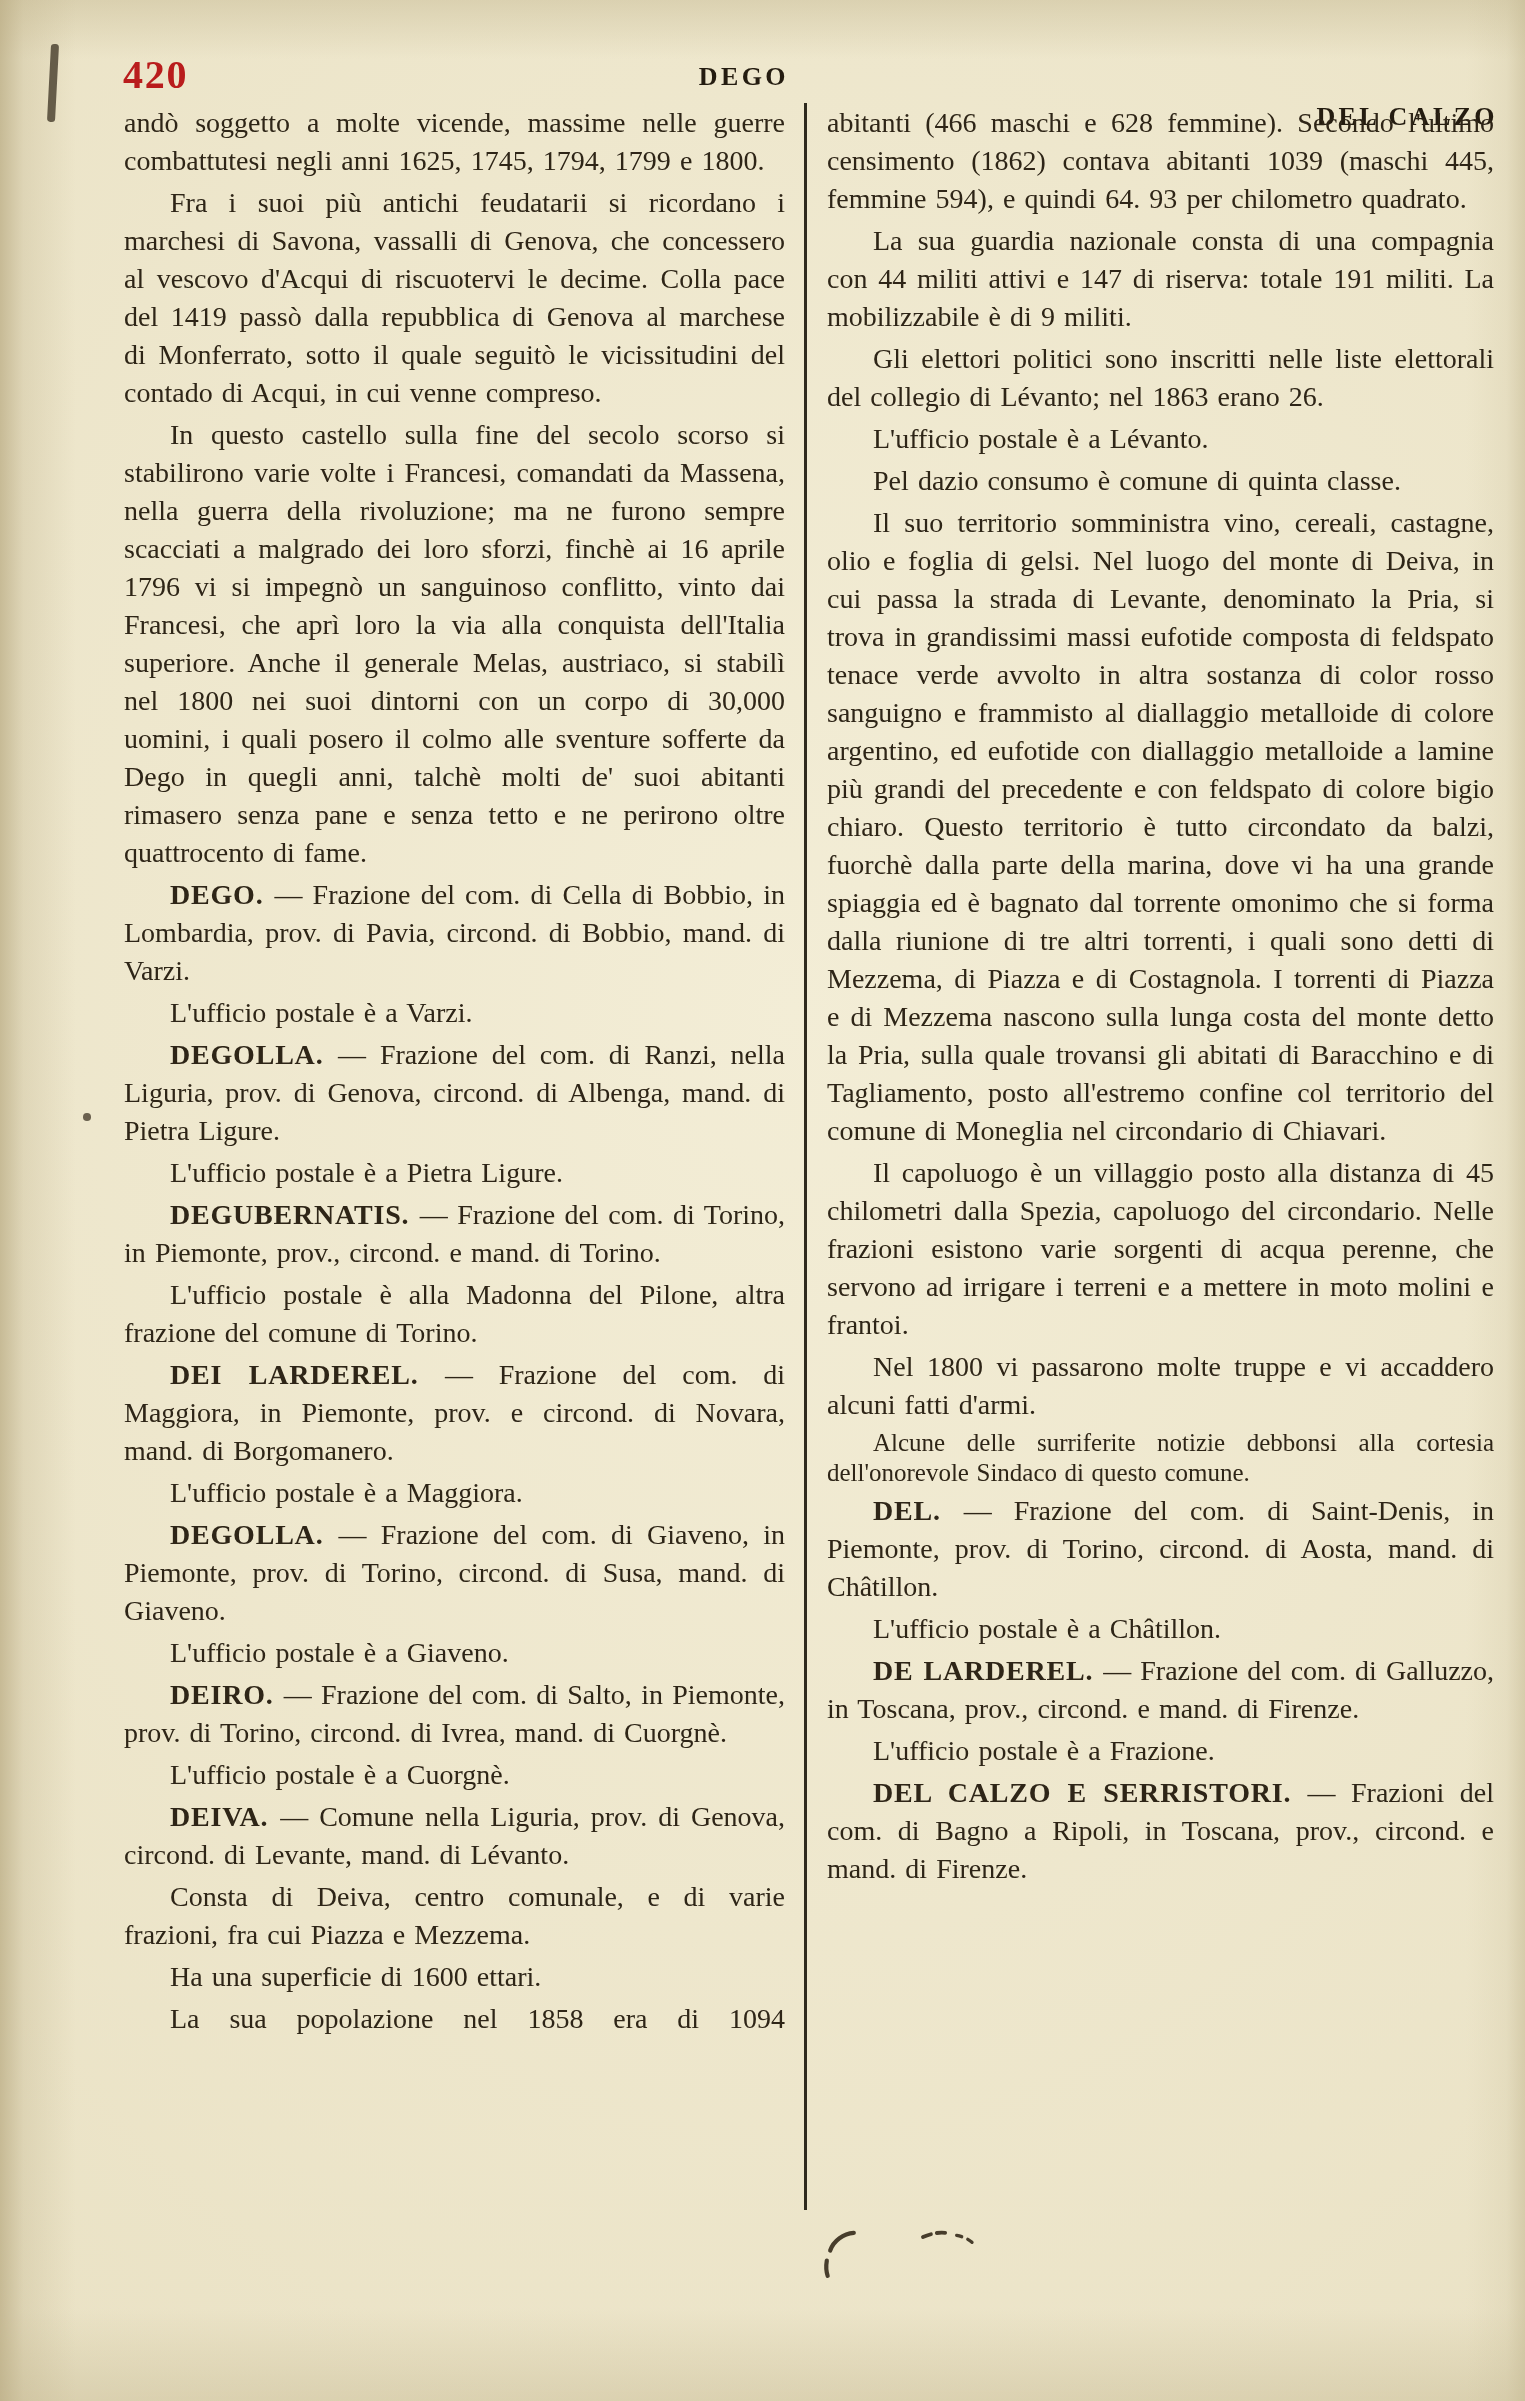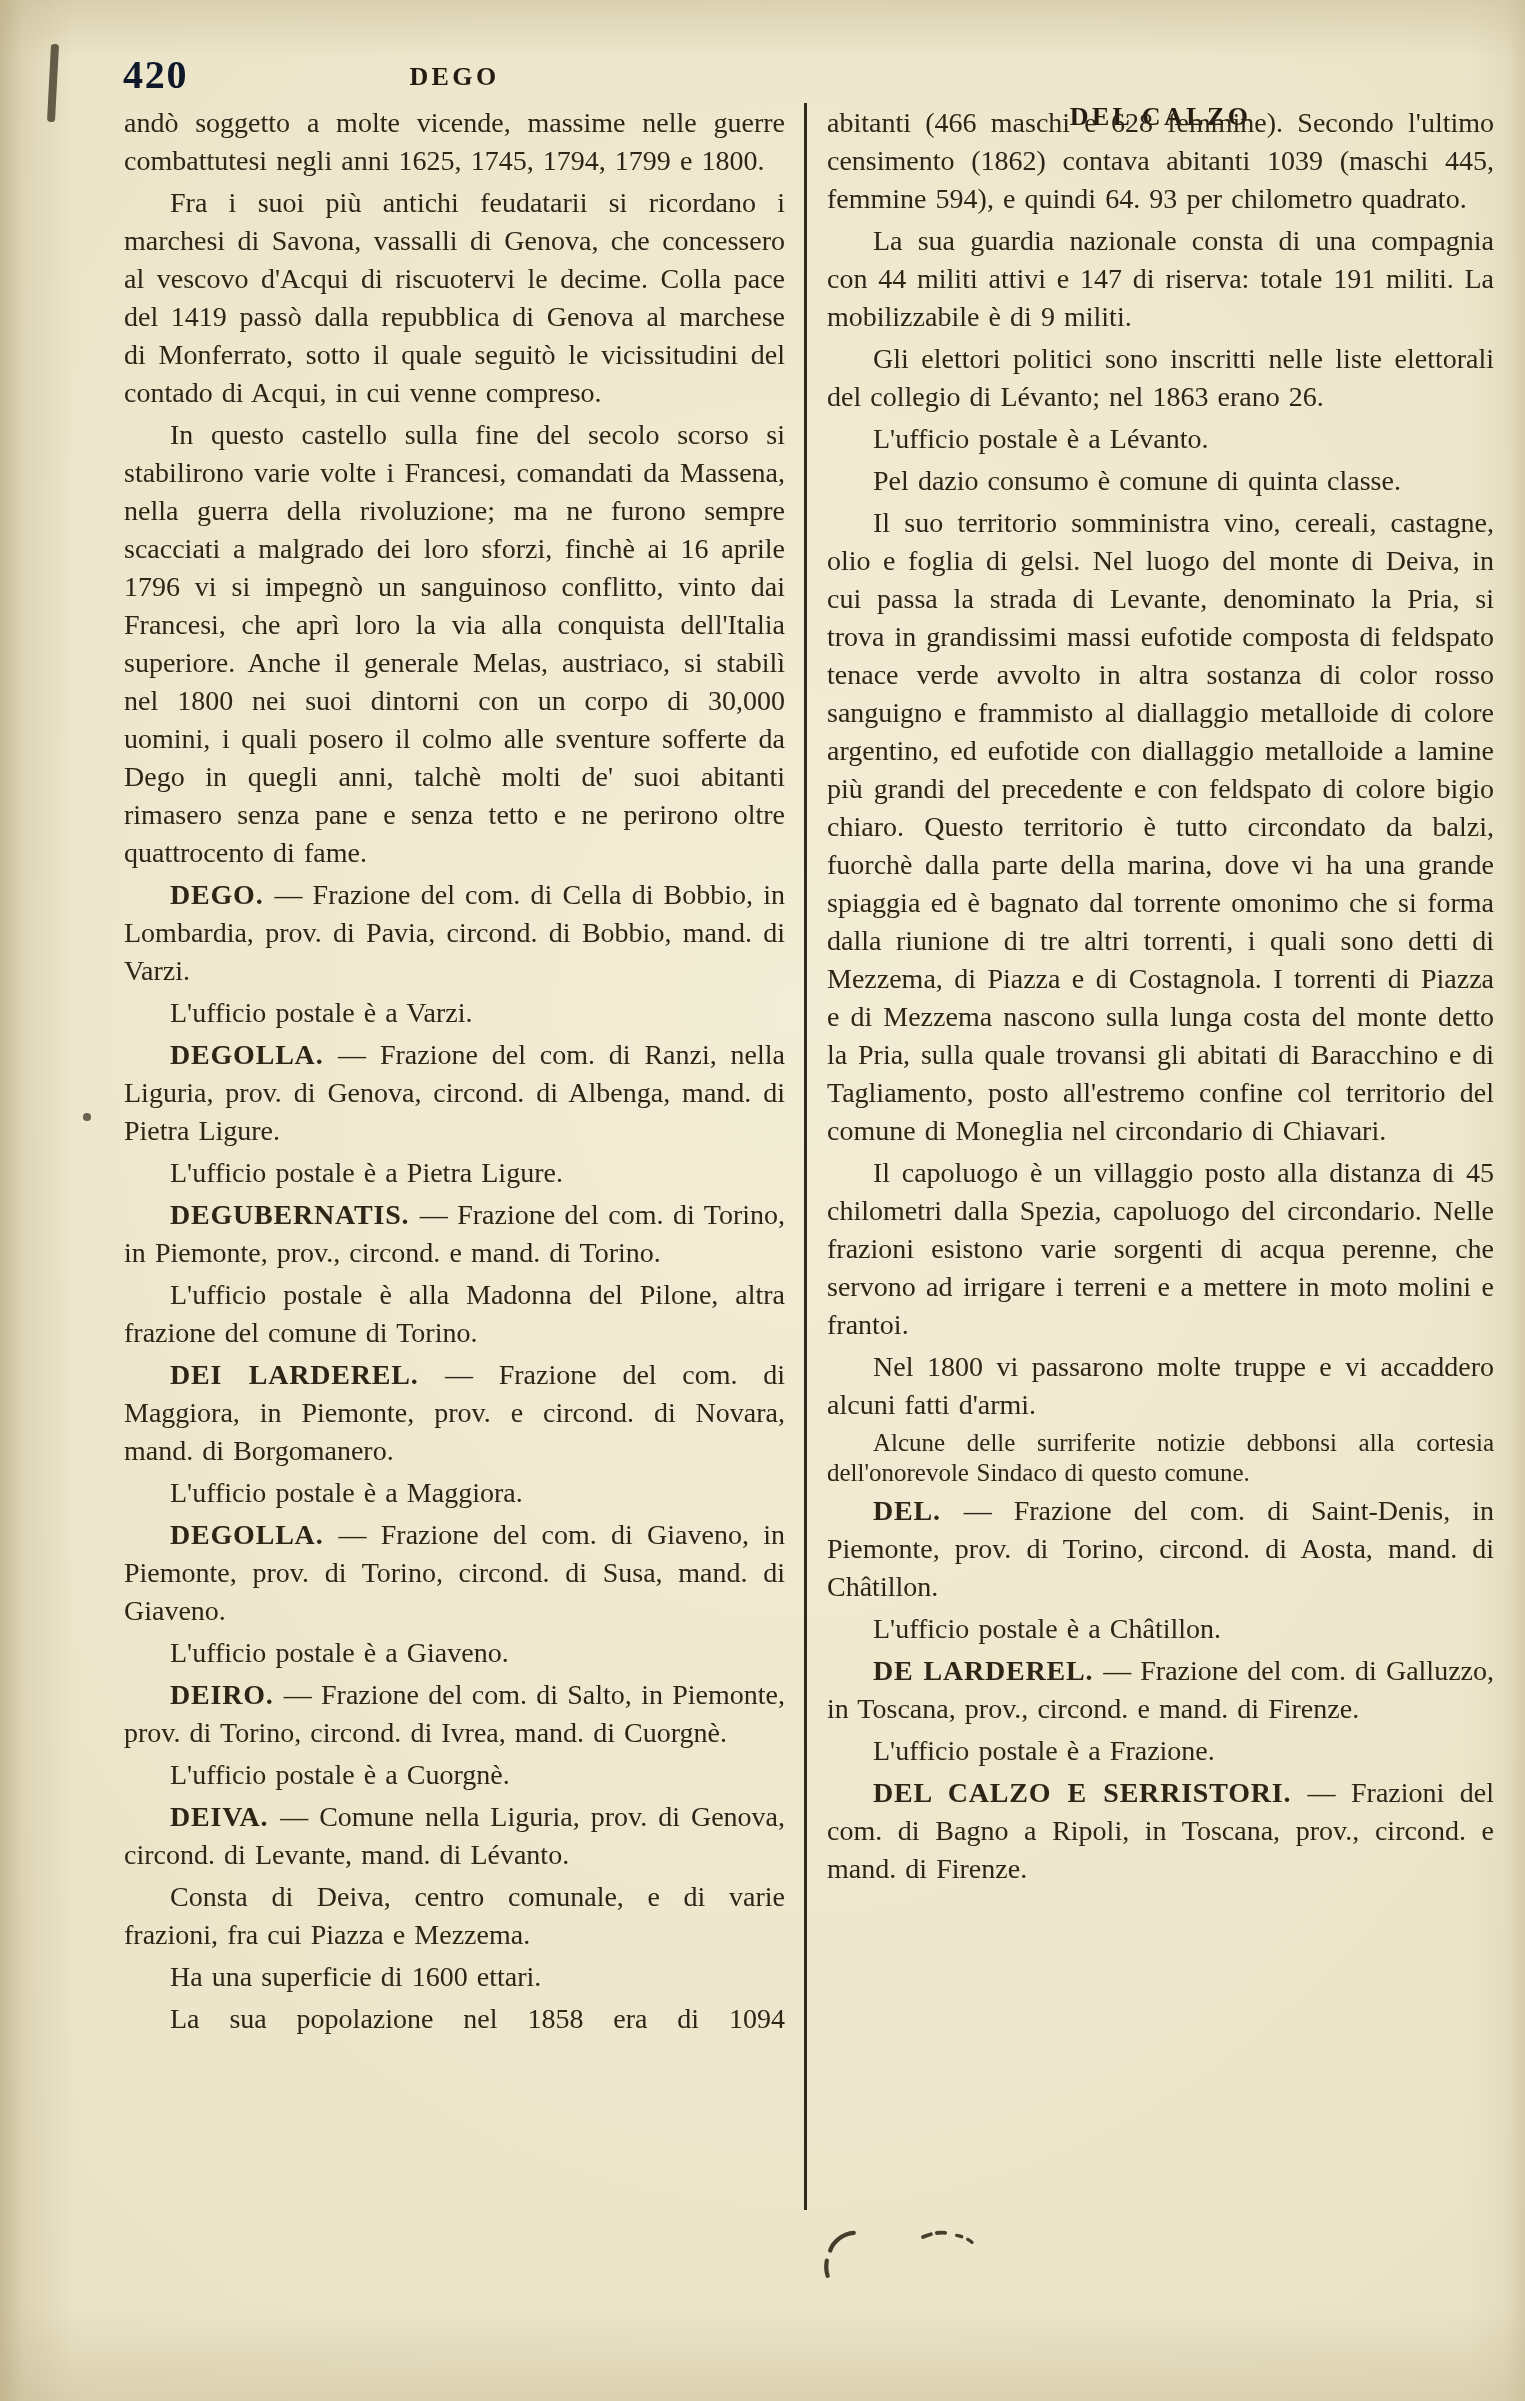--- a/index.html
+++ b/index.html
@@ -13,26 +13,26 @@
       linear-gradient(270deg, rgba(196,184,146,.55) 0px, rgba(196,184,146,.18) 18.6px, rgba(196,184,146,0) 59px),
       linear-gradient(180deg, rgba(200,188,150,.5) 0px, rgba(200,188,150,0) 59px),
       linear-gradient(0deg, rgba(198,186,148,.45) 0px, rgba(198,186,148,0) 93px),
       radial-gradient(ellipse 130% 110% at 52% 42%, rgba(250,246,228,.55) 0%, rgba(250,246,228,0) 65%);
     font-family: "Liberation Serif", "DejaVu Serif", serif;
     color: #2e2517;
   }
   .page-number {
     position: absolute; left: 123px; top: 51px;
     font-size: 40px; font-weight: bold; letter-spacing: 1.7px;
-    color: #0f172a;
+    color: #b91c1c;
   }
   .running-head {
     position: absolute; top: 62px;
     font-size: 26px; font-weight: bold; letter-spacing: 3.4px;
-    text-align: center; color: #241c10;
+    text-align: right; color: #241c10;
   }
   .running-head.left  { left: 120px; width: 669px; }
   .running-head.right { left: 823px; width: 675px; margin-top: 40px; }
 
   .col {
     position: absolute; top: 100px;
     font-size: 28px; line-height: 38px;
     text-align: justify;
     word-spacing: 2.1px;
     hyphens: auto;

